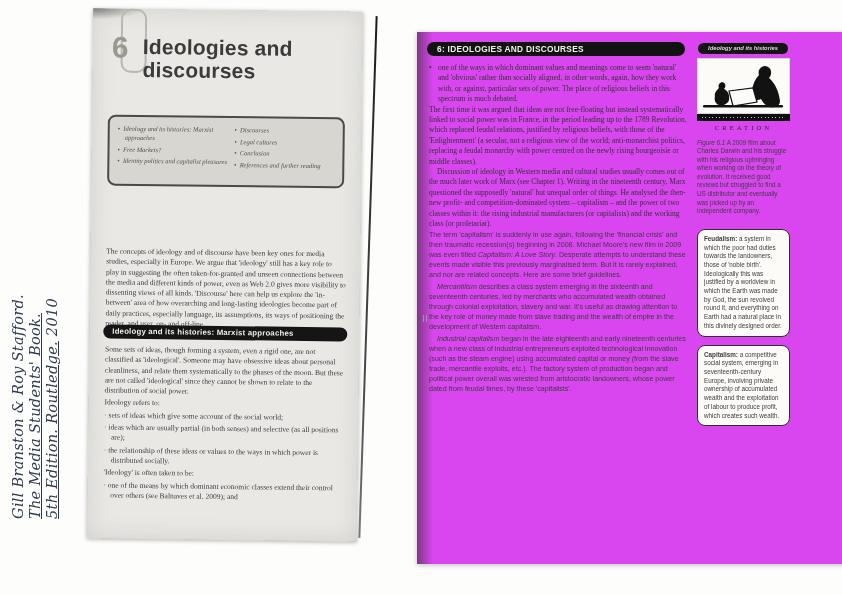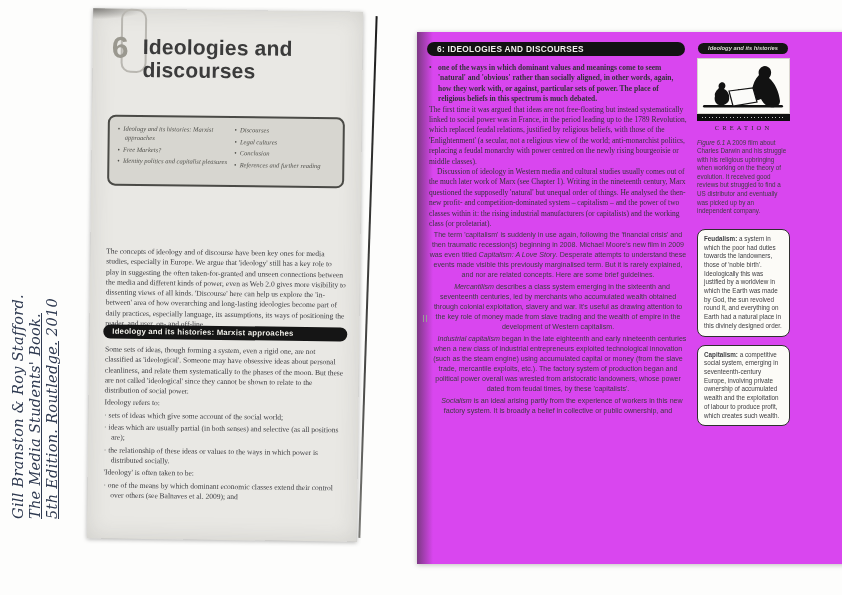--- a/index.html
+++ b/index.html
@@ -65,24 +65,24 @@
     box-sizing:border-box;letter-spacing:.3px;white-space:nowrap;overflow:hidden;}
   .rp-corner-banner{position:absolute;left:281px;top:11px;width:90px;height:11px;
     background:#141414;border-radius:6px;color:#dddcd6;
     font:italic 700 5.8px/11px "Liberation Sans",sans-serif;text-align:center;
     white-space:nowrap;overflow:hidden;}
   .rp-main{position:absolute;left:12px;top:31px;width:258px;
     font:7.5px/10.4px "Liberation Serif",serif;color:#333338;}
   .rp-main p{margin:0;}
   .bullet-row{display:flex;}
   .bullet-glyph{width:9px;flex:none;}
-  .bullet-text{flex:1;font-weight:bold;}
+  .bullet-text{flex:1;}
   .indent{text-indent:8px;}
   .subheading{margin:11px 0 6px 0;font:700 8.2px "Liberation Sans",sans-serif;color:#2f2f33;}
-  .sans-para{font:7.1px/10px "Liberation Sans",sans-serif;color:#3c3c40;margin:0;text-align:center;}
+  .sans-para{font:7.1px/10px "Liberation Sans",sans-serif;color:#3c3c40;margin:0;}
   .sans-para + .sans-para{margin-top:2px;}
   .ital{font-style:italic;}
   .bold{font-weight:400;}
   .pencil-tick{position:absolute;width:1px;height:7px;background:#9a9a98;}
 
   
   .rp-sidebar{position:absolute;left:280px;top:26px;width:93px;}
   .poster{height:56px;background:#fcfbf8;border:1px solid #d8d6cf;box-sizing:border-box;position:relative;overflow:hidden;}
   .credits{height:7px;background:#0e0e0e;position:relative;}
   .credits::after{content:"";position:absolute;left:5px;right:5px;top:3px;height:1.2px;
@@ -159,21 +159,20 @@
         <span class="bullet-glyph">•</span>
         <span class="bullet-text">one of the ways in which dominant values and meanings come to seem 'natural' and 'obvious' rather than socially aligned, in other words, again, how they work with, or against, particular sets of power. The place of religious beliefs in this spectrum is much debated.</span>
       </div>
       <p>The first time it was argued that ideas are not free-floating but instead systematically linked to social power was in France, in the period leading up to the 1789 Revolution, which replaced feudal relations, justified by religious beliefs, with those of the 'Enlightenment' (a secular, not a religious view of the world; anti-monarchist politics, replacing a feudal monarchy with power centred on the newly rising bourgeoisie or middle classes).</p>
       <p class="indent"><span>Discussion of ideology in Western media and cultural studies usually comes out of the much later work of Marx (see Chapter 1). Writing in the nineteenth century, Marx questioned the supposedly 'natural' but unequal order of things. He analysed the then-new profit- and competition-dominated system – </span><span class="bold">capitalism</span><span> – and the power of two classes within it: the rising industrial manufacturers (or capitalists) and the working class (or proletariat).</span></p>
 
 
       <p class="sans-para"><span>The term 'capitalism' is suddenly in use again, following the 'financial crisis' and then traumatic recession(s) beginning in 2008. Michael Moore's new film in 2009 was even titled </span><span class="ital">Capitalism: A Love Story</span><span>. Desperate attempts to understand these events made visible this previously marginalised term. But it is rarely explained, and nor are related concepts. Here are some brief guidelines.</span></p>
       <p class="sans-para indent"><span class="ital">Mercantilism</span><span> describes a class system emerging in the sixteenth and seventeenth centuries, led by merchants who accumulated wealth obtained through colonial exploitation, slavery and war. It's useful as drawing attention to the key role of money made from slave trading and the wealth of empire in the development of Western capitalism.</span></p>
       <p class="sans-para indent"><span class="ital">Industrial capitalism</span><span> began in the late eighteenth and early nineteenth centuries when a new class of industrial entrepreneurs exploited technological innovation (such as the steam engine) using accumulated capital or money (from the slave trade, mercantile exploits, etc.). The factory system of production began and political power overall was wrested from aristocratic landowners, whose power dated from feudal times, by these 'capitalists'.</span></p>
-      <p class="sans-para indent"><span class="ital">Socialism</span><span> is an ideal arising partly from the experience of workers in this new factory system. It is broadly a belief in collective or public ownership, and</span></p>
     </div>
 
     <div class="pencil-tick" style="left:6px;top:283px;"></div>
     <div class="pencil-tick" style="left:9px;top:283px;"></div>
 
     <div class="rp-sidebar">
       <div class="figure">
         <div class="poster">
           <svg width="91" height="54" viewBox="0 0 91 54">
             <rect x="0" y="0" width="91" height="54" fill="#fcfbf8"></rect>

